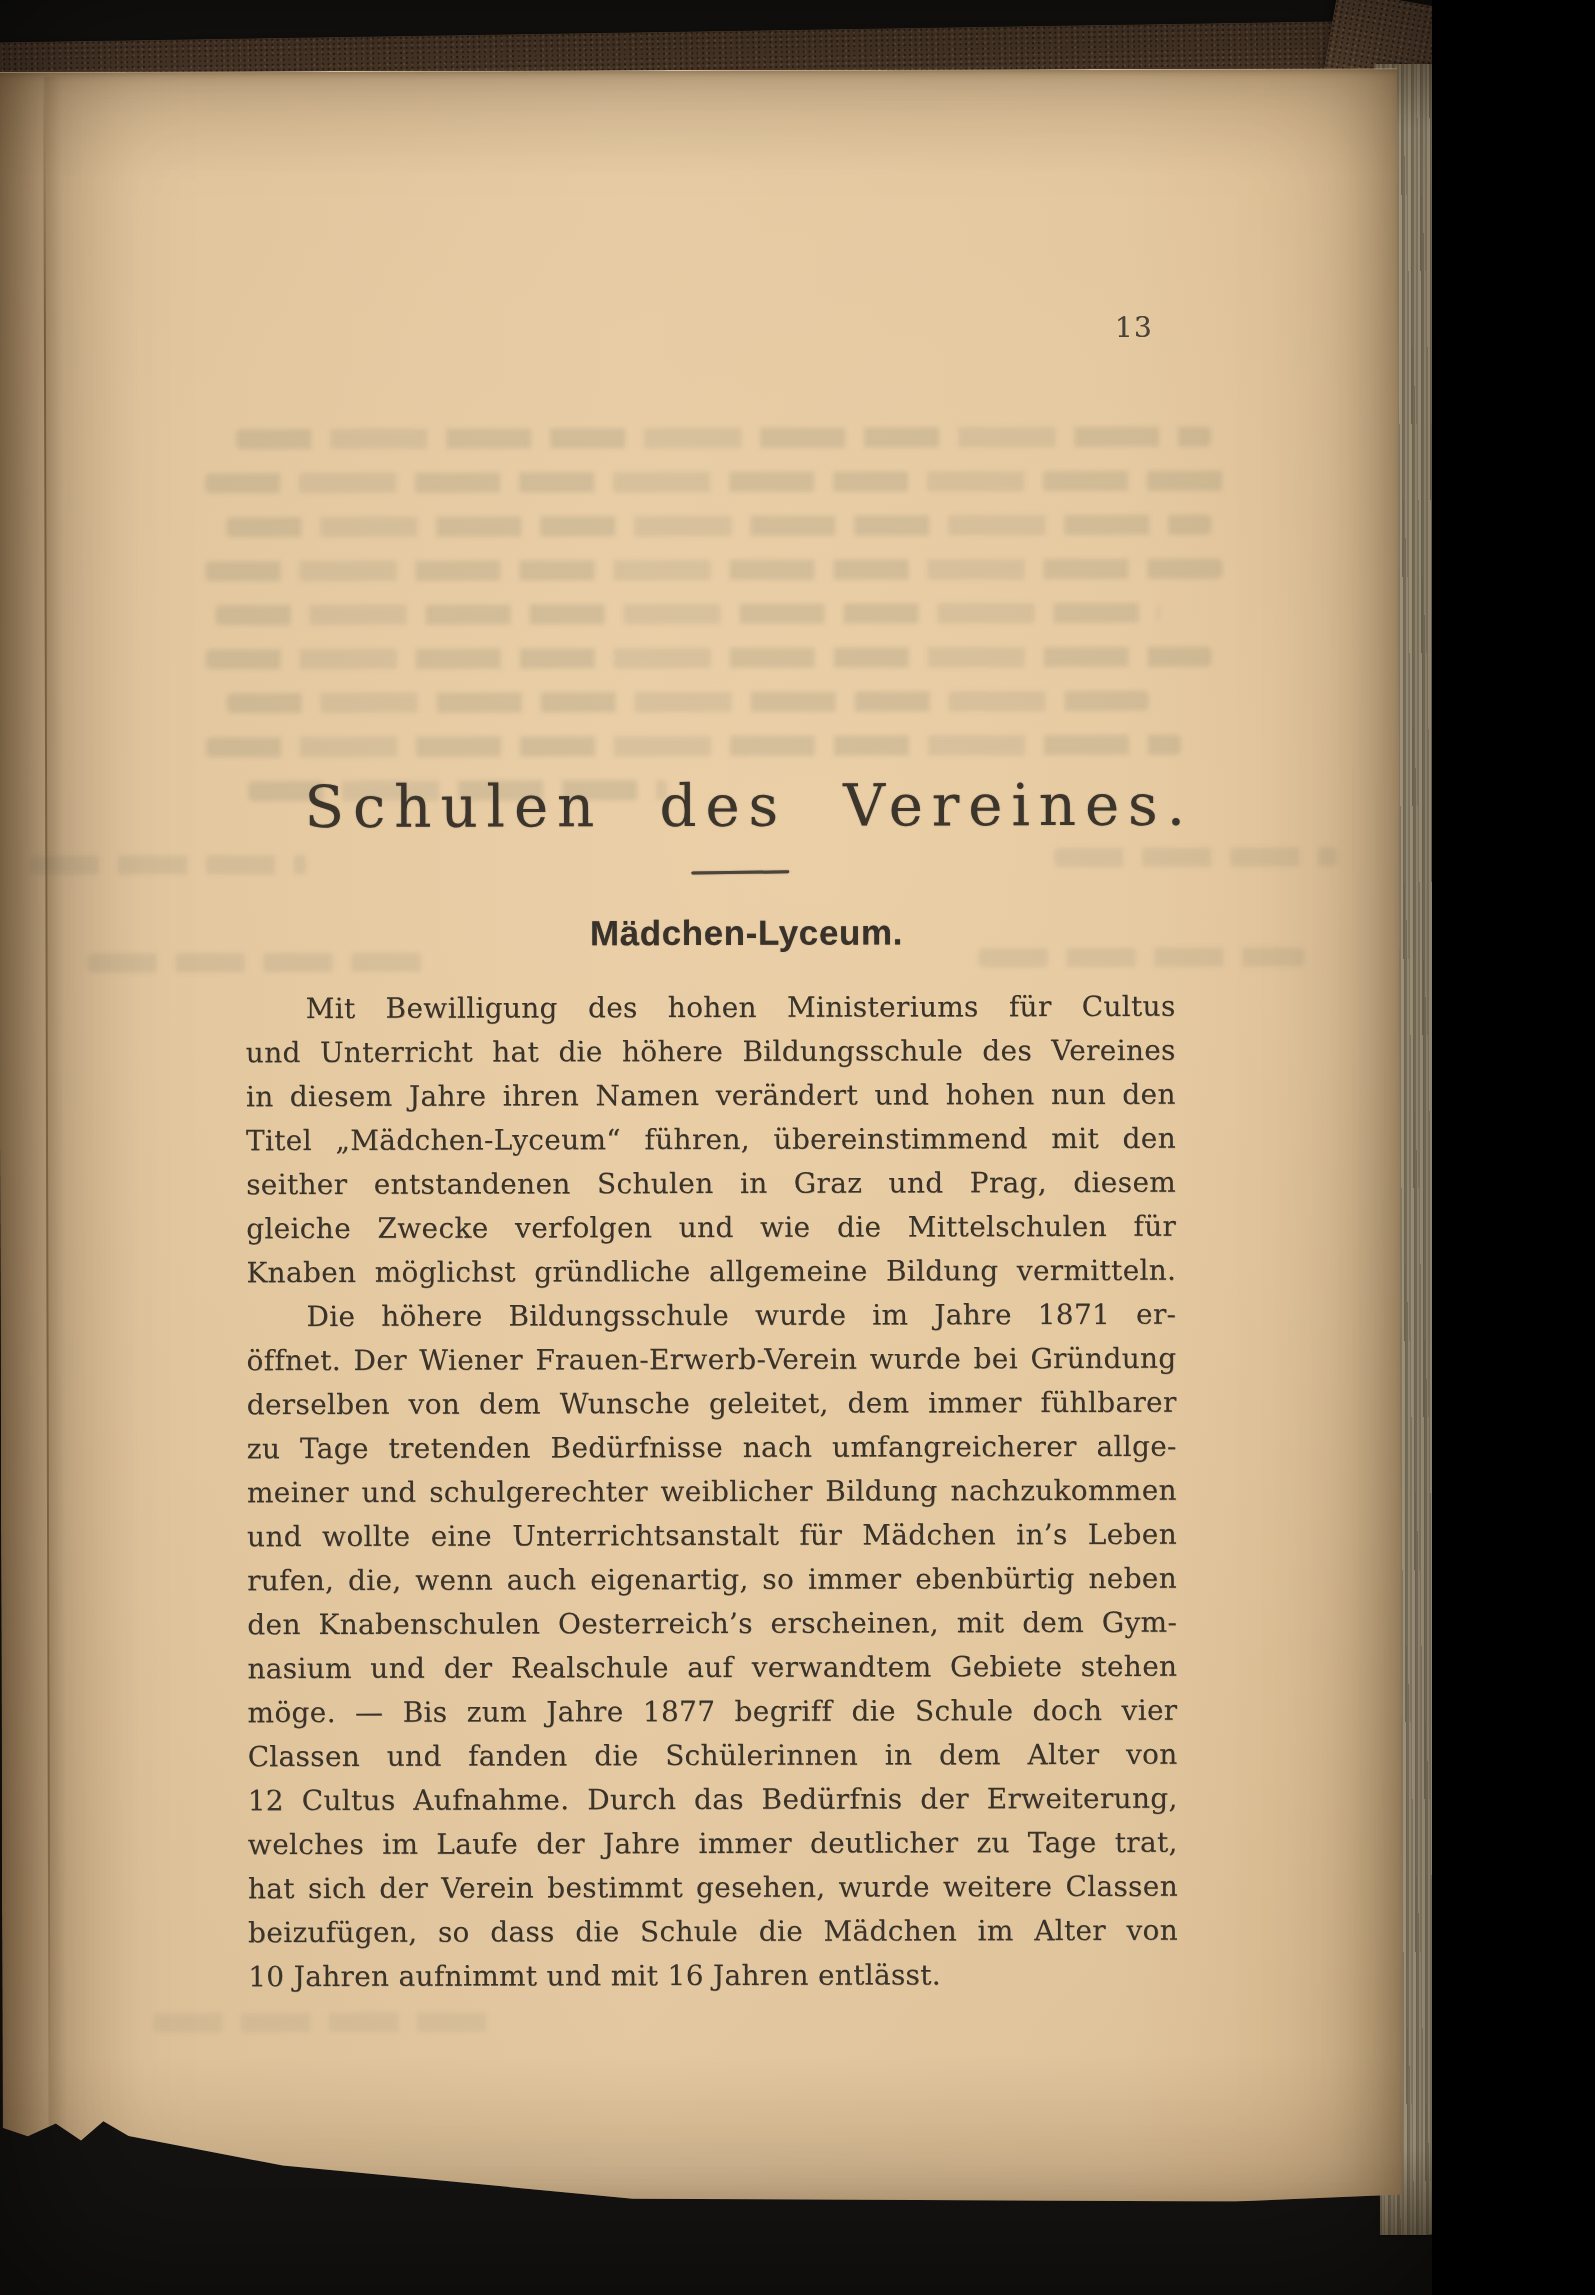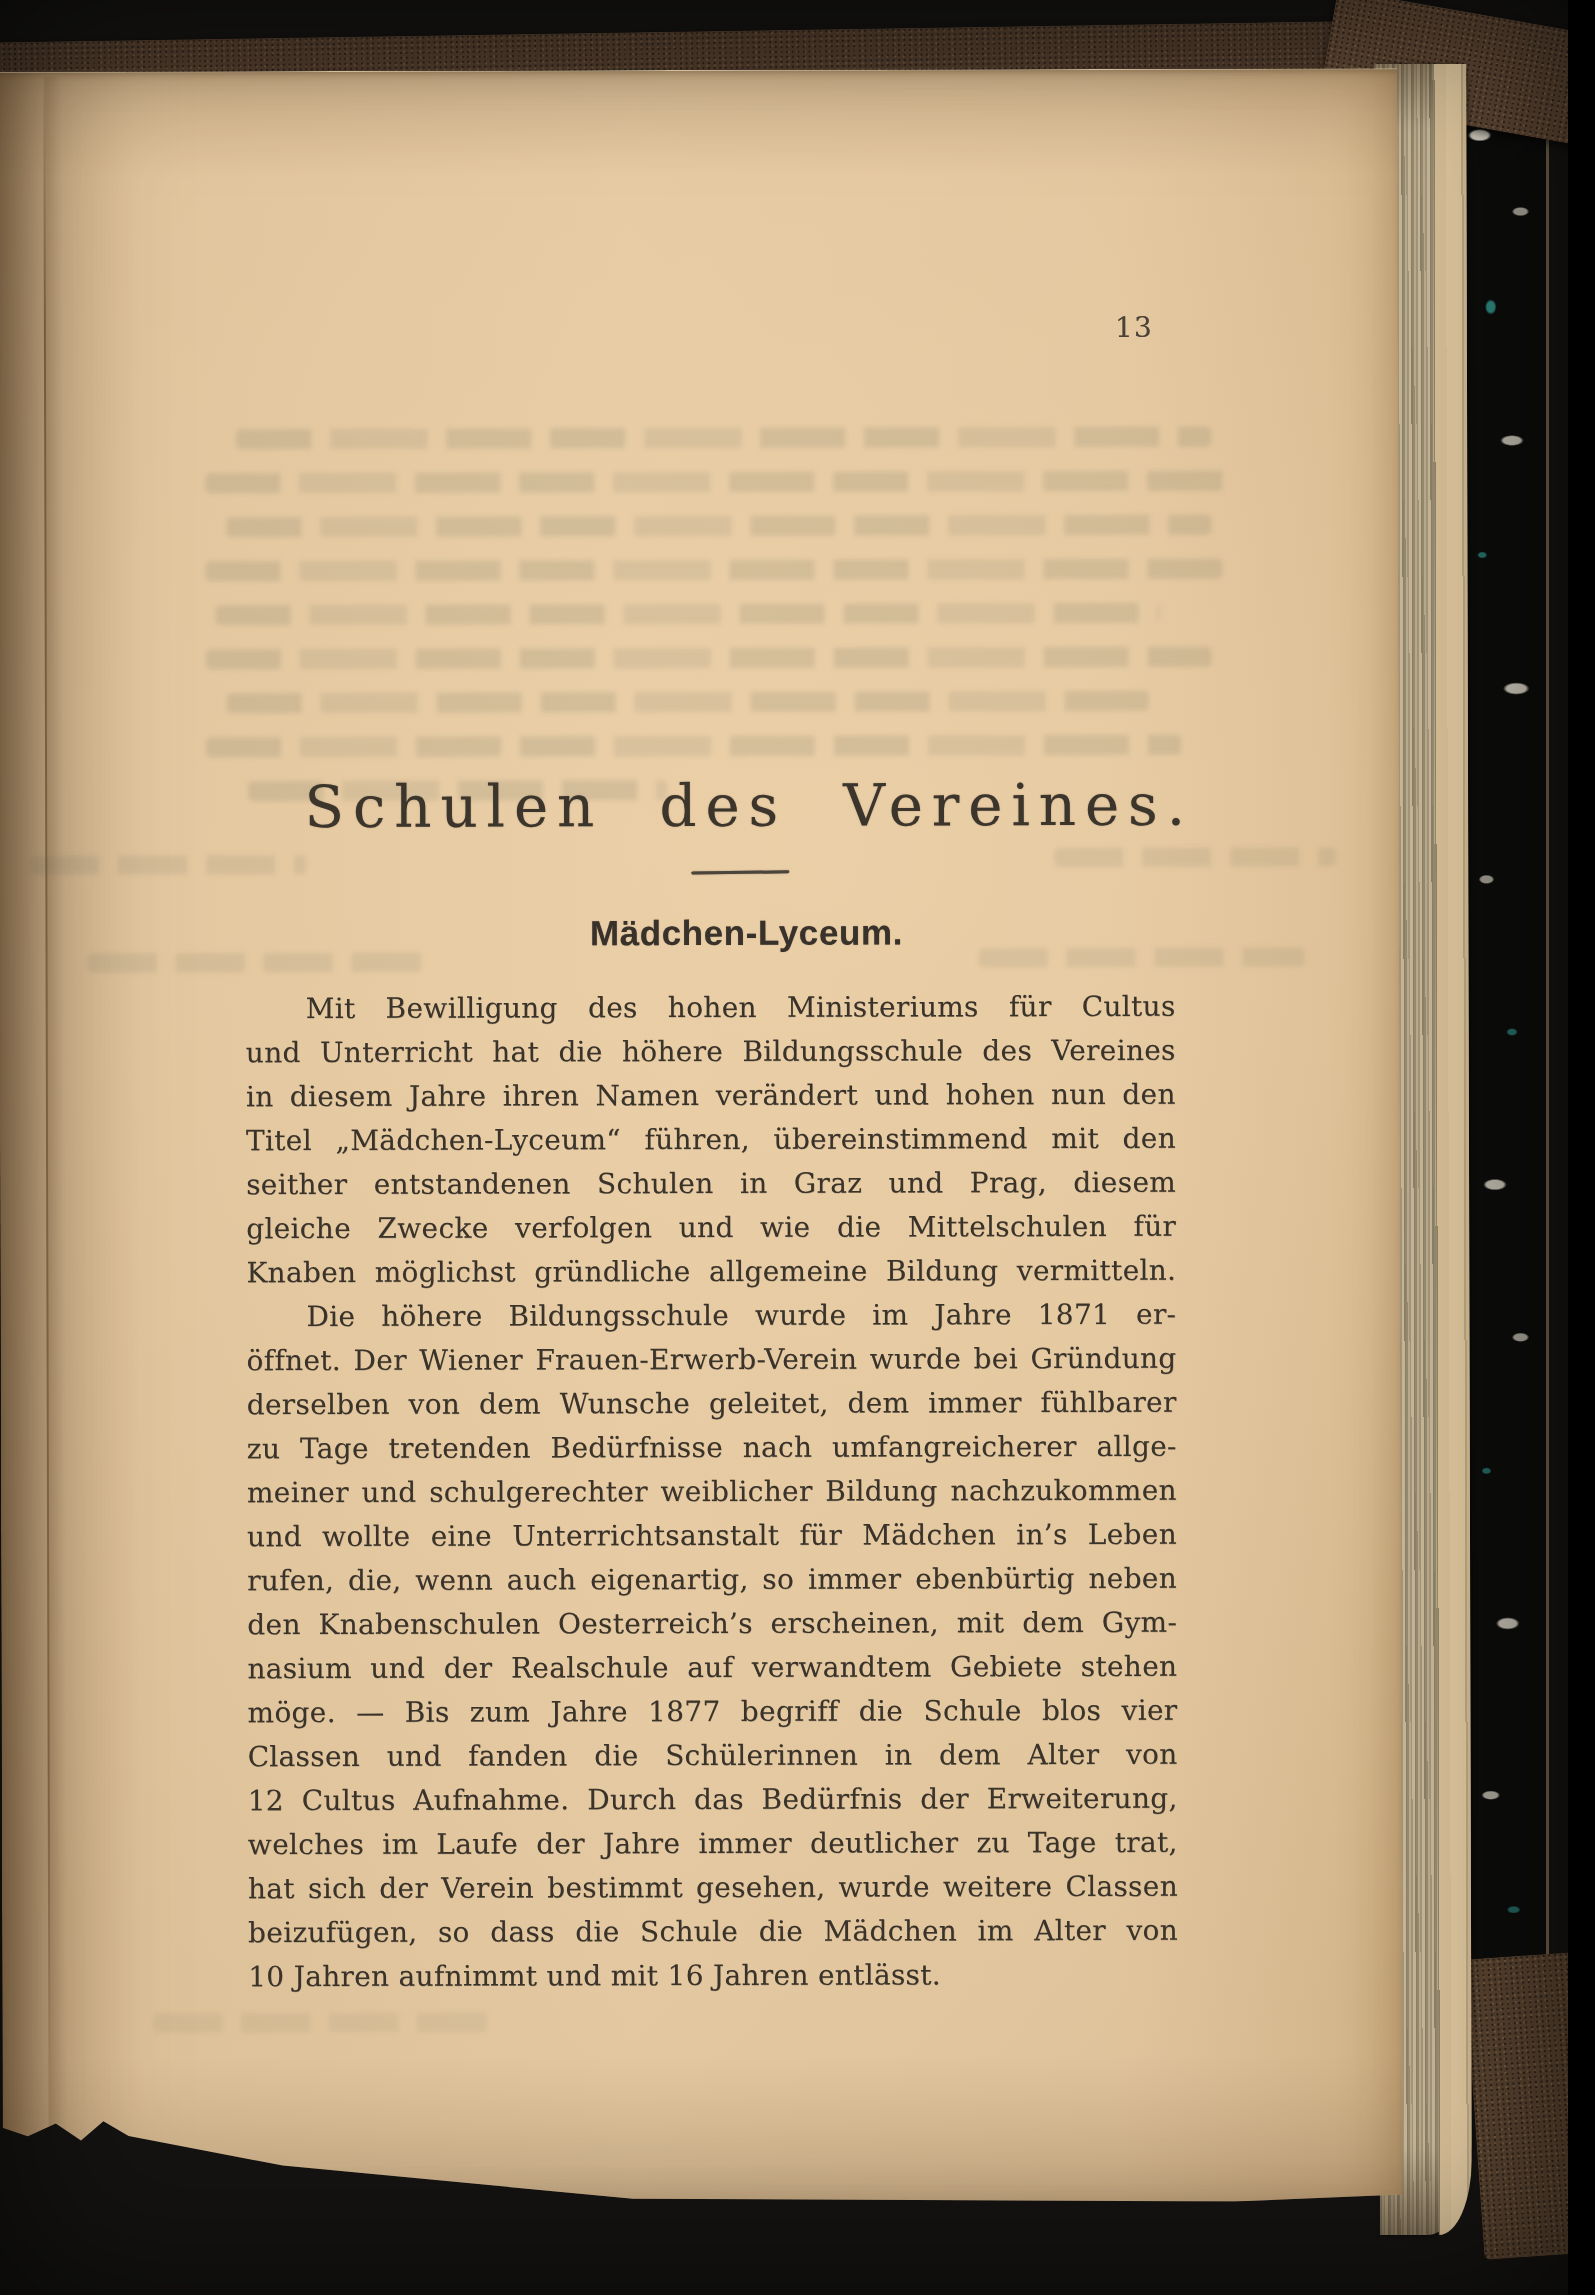--- a/index.html
+++ b/index.html
@@ -1,21 +1,21 @@
 <!DOCTYPE html>
 <html style="--background: #141311; --paper: #dcc098; --ink: #3a332a; --leather: #4c392a; --marble-base: #0c0c0b; --marble-vein: #e6e0d0; --marble-teal: #35a89e; --page-edge: #b7a888; --rule: #4a443b;font-size:10px"><head>
 <meta charset="utf-8">
 <style>
   :root{
     --background:#141311; --paper:#dcc098; --ink:#3a332a; --leather:#4c392a;
     --marble-base:#0c0c0b; --marble-vein:#e6e0d0; --marble-teal:#35a89e;
     --page-edge:#b7a888; --rule:#4a443b;
   }
   html,body{margin:0;padding:0;background:#000;}
-  .scene{position:relative;width:1568px;height:2295px;overflow:hidden;
+  .scene{position:relative;width:1432px;height:2295px;overflow:hidden;
          background:var(--background);font-family:"DejaVu Serif",serif;}
 
   
   .leather-top{position:absolute;left:-8.8px;top:31px;width:1450px;height:56px;z-index:2;
     transform:rotate(-0.9deg);border-radius:5px;
     background-color:var(--leather);
     background-image:
       radial-gradient(circle at 1.9px 1.9px, rgba(0,0,0,.45) 1px, transparent 1.5px),
       radial-gradient(circle at 3.8px 3.1px, rgba(160,122,84,.35) 0.8px, transparent 1.3px);
     background-size:5.6px 5px,8.2px 6.3px;
@@ -343,21 +343,21 @@
           <div class="line j">
             <span>möge.</span>
             <span>—</span>
             <span>Bis</span>
             <span>zum</span>
             <span>Jahre</span>
             <span>1877</span>
             <span>begriff</span>
             <span>die</span>
             <span>Schule</span>
-            <span>blos</span>
+            <span>doch</span>
             <span>vier</span>
           </div>
           <div class="line j">
             <span>Classen</span>
             <span>und</span>
             <span>fanden</span>
             <span>die</span>
             <span>Schülerinnen</span>
             <span>in</span>
             <span>dem</span>

